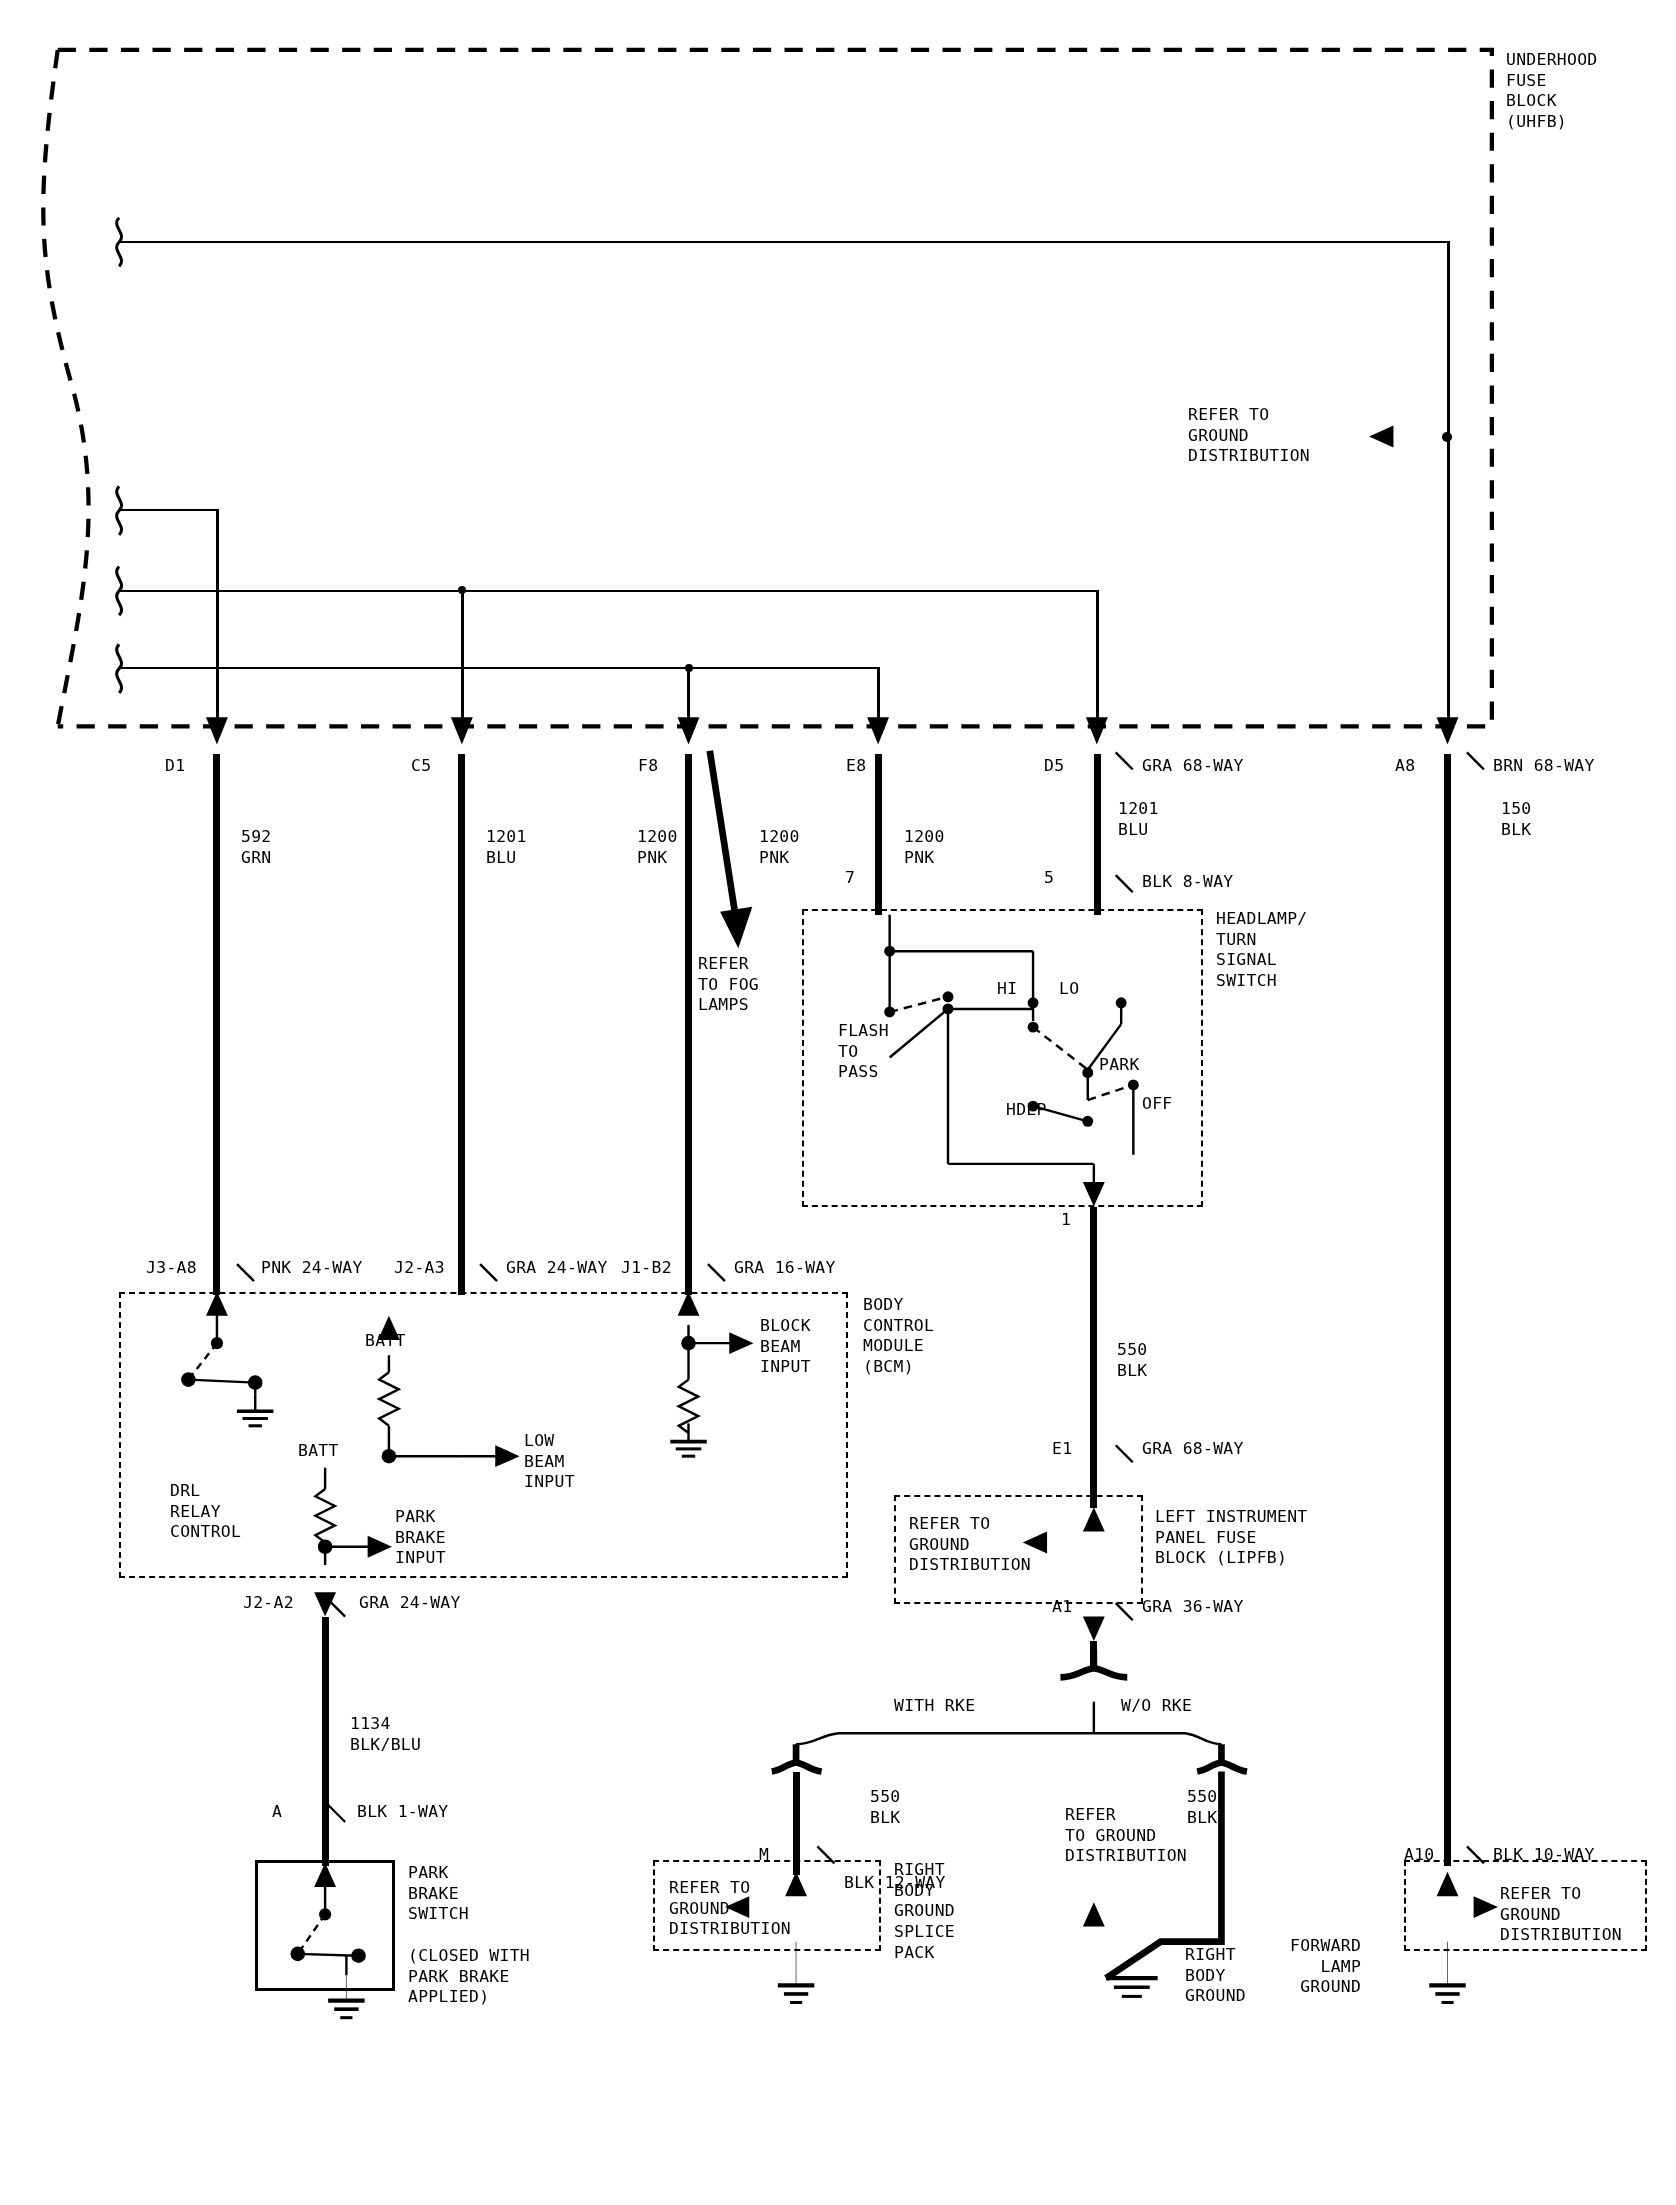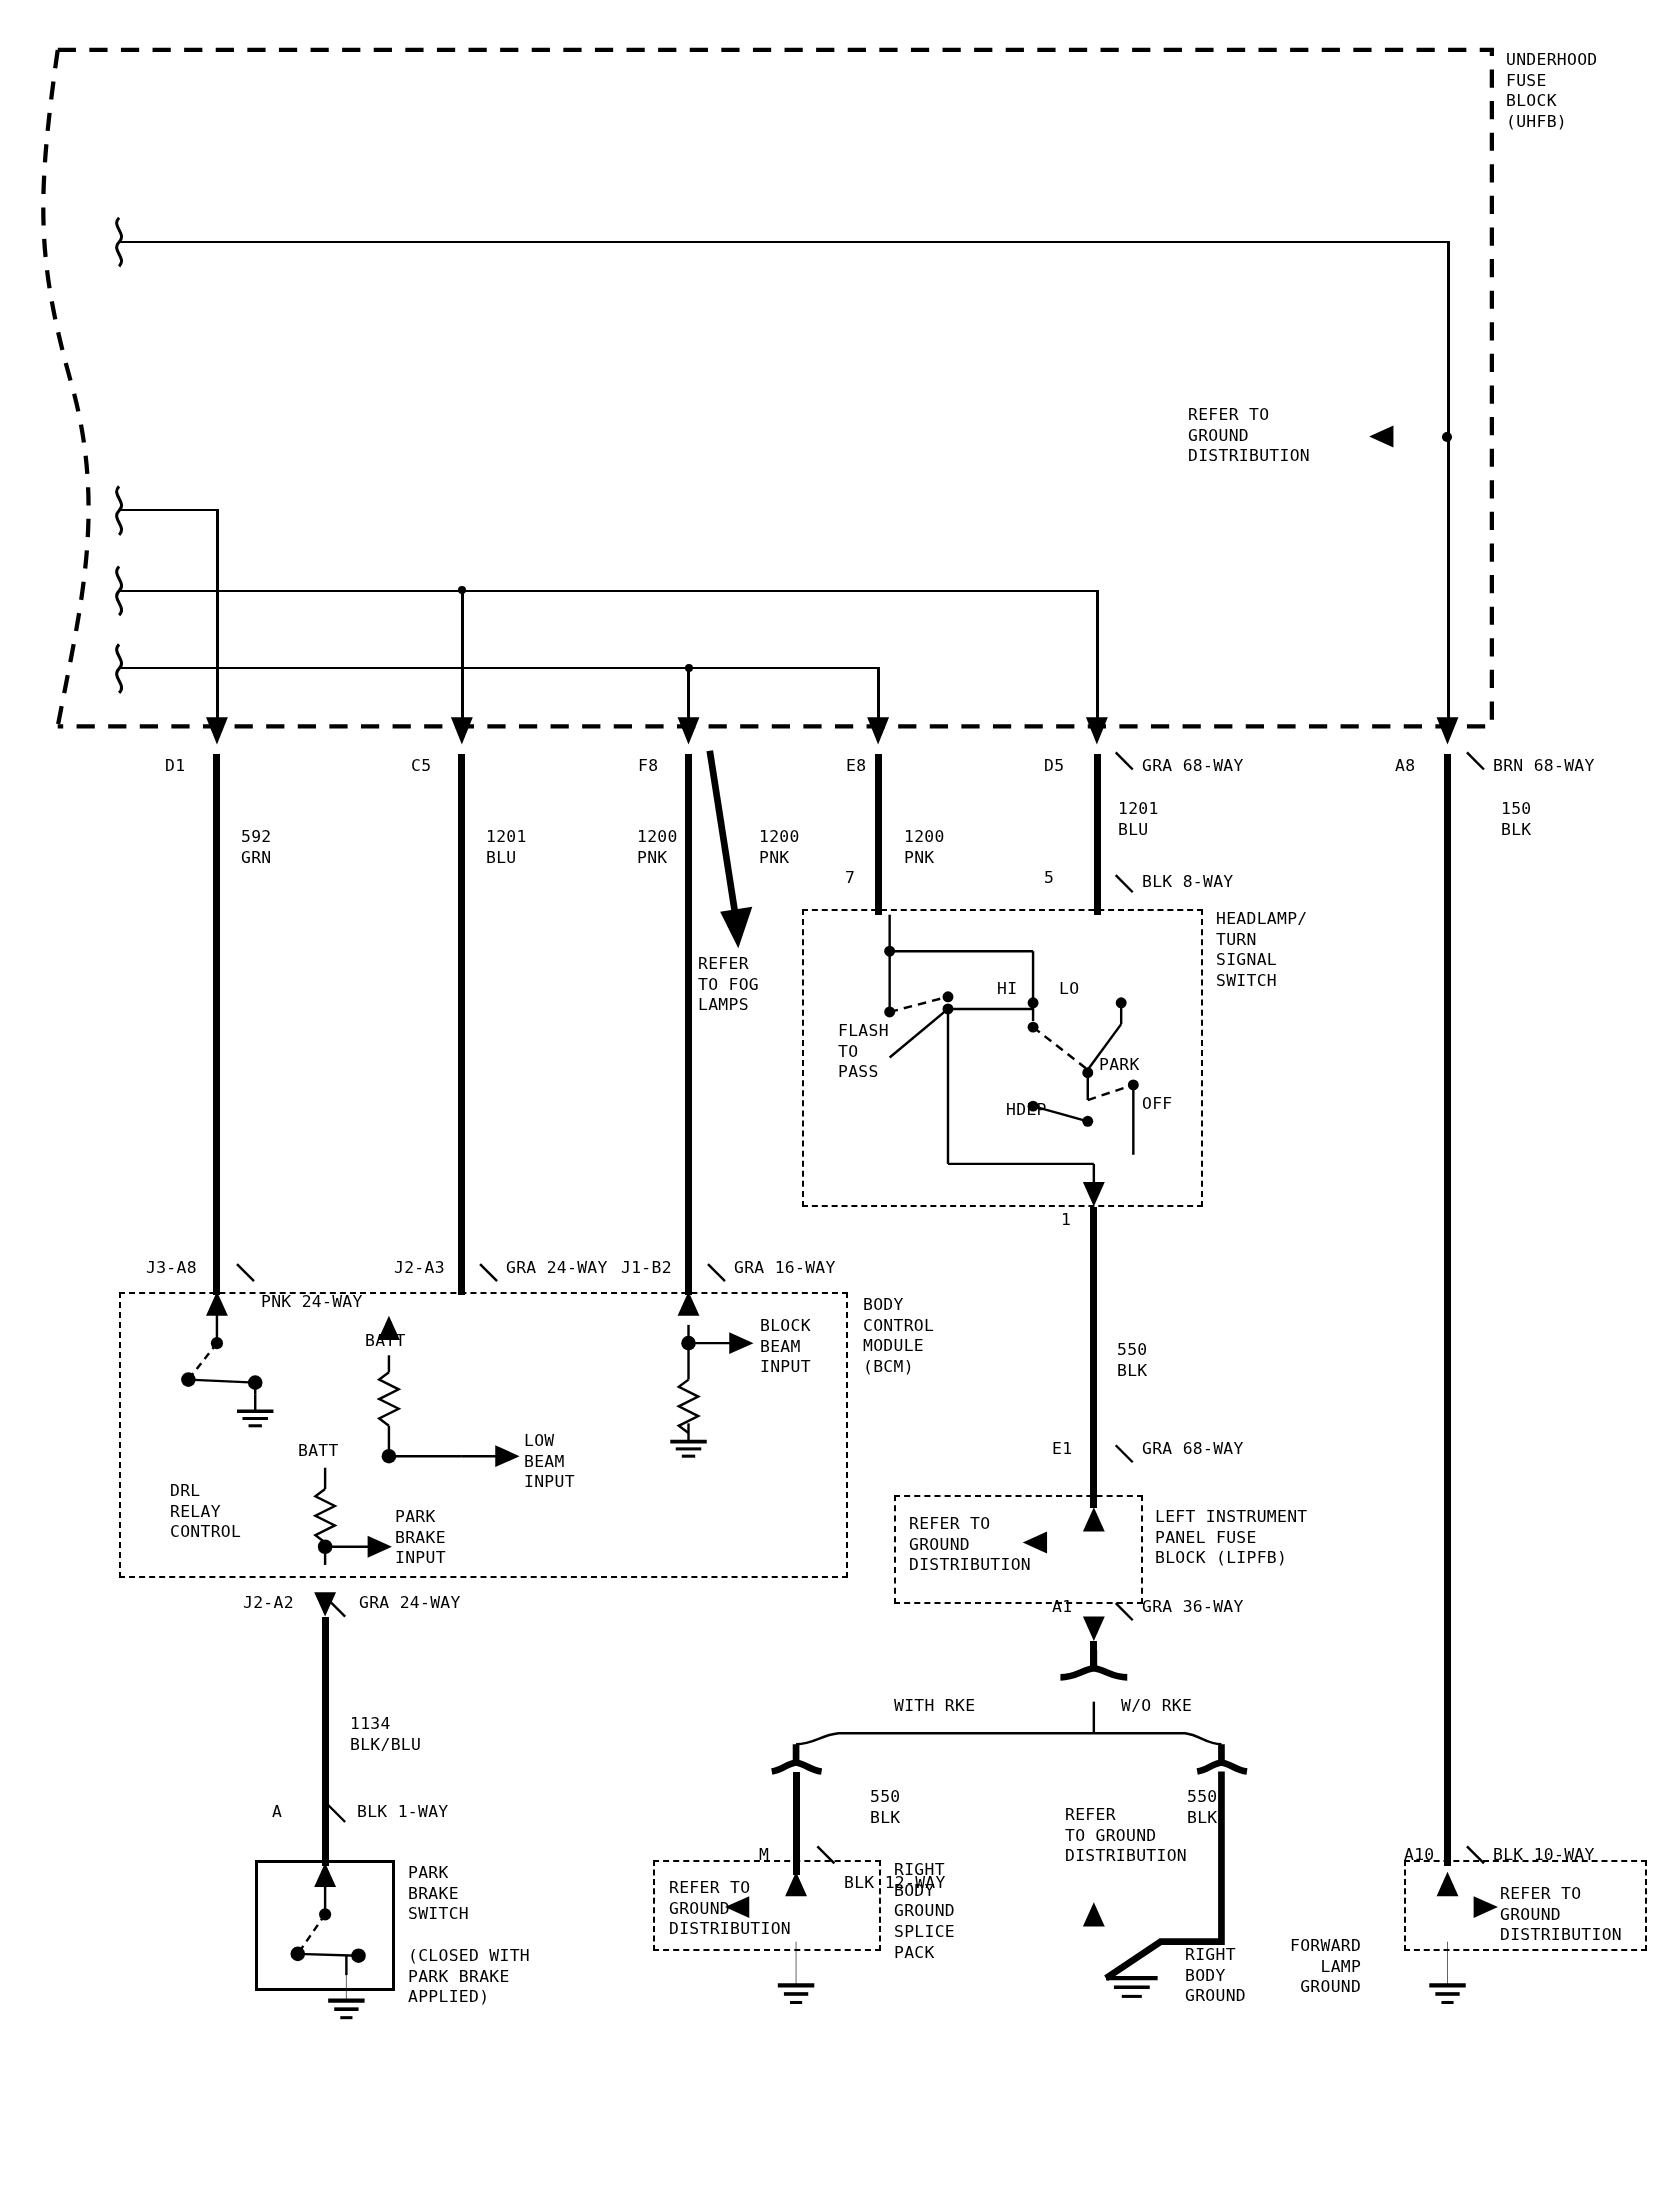--- a/index.html
+++ b/index.html
@@ -357,21 +357,21 @@
 TO
 PASS</div>
   <div class="lbl" style="left:1006px; top:1100px;">HDLP</div>
   <div class="lbl" style="left:1099px; top:1055px;">PARK</div>
   <div class="lbl" style="left:1142px; top:1094px;">OFF</div>
 
   <div class="lbl" style="left:1061px; top:1210px;">1</div>
   <div class="lbl" style="left:1117px; top:1340px;"><span>550</span><br><span>BLK</span></div>
 
   <div class="lbl" style="left:146px; top:1258px;">J3-A8</div>
-  <div class="lbl" style="left:261px; top:1292px;">PNK 24-WAY</div>
+  <div class="lbl" style="left:261px; top:1258px;">PNK 24-WAY</div>
   <div class="lbl" style="left:394px; top:1258px;">J2-A3</div>
   <div class="lbl" style="left:506px; top:1258px;">GRA 24-WAY</div>
   <div class="lbl" style="left:621px; top:1258px;">J1-B2</div>
   <div class="lbl" style="left:734px; top:1258px;">GRA 16-WAY</div>
 
   <div class="lbl" style="left:863px; top:1295px;">BODY
 CONTROL
 MODULE
 (BCM)</div>
   <div class="lbl" style="left:365px; top:1331px;">BATT</div>

